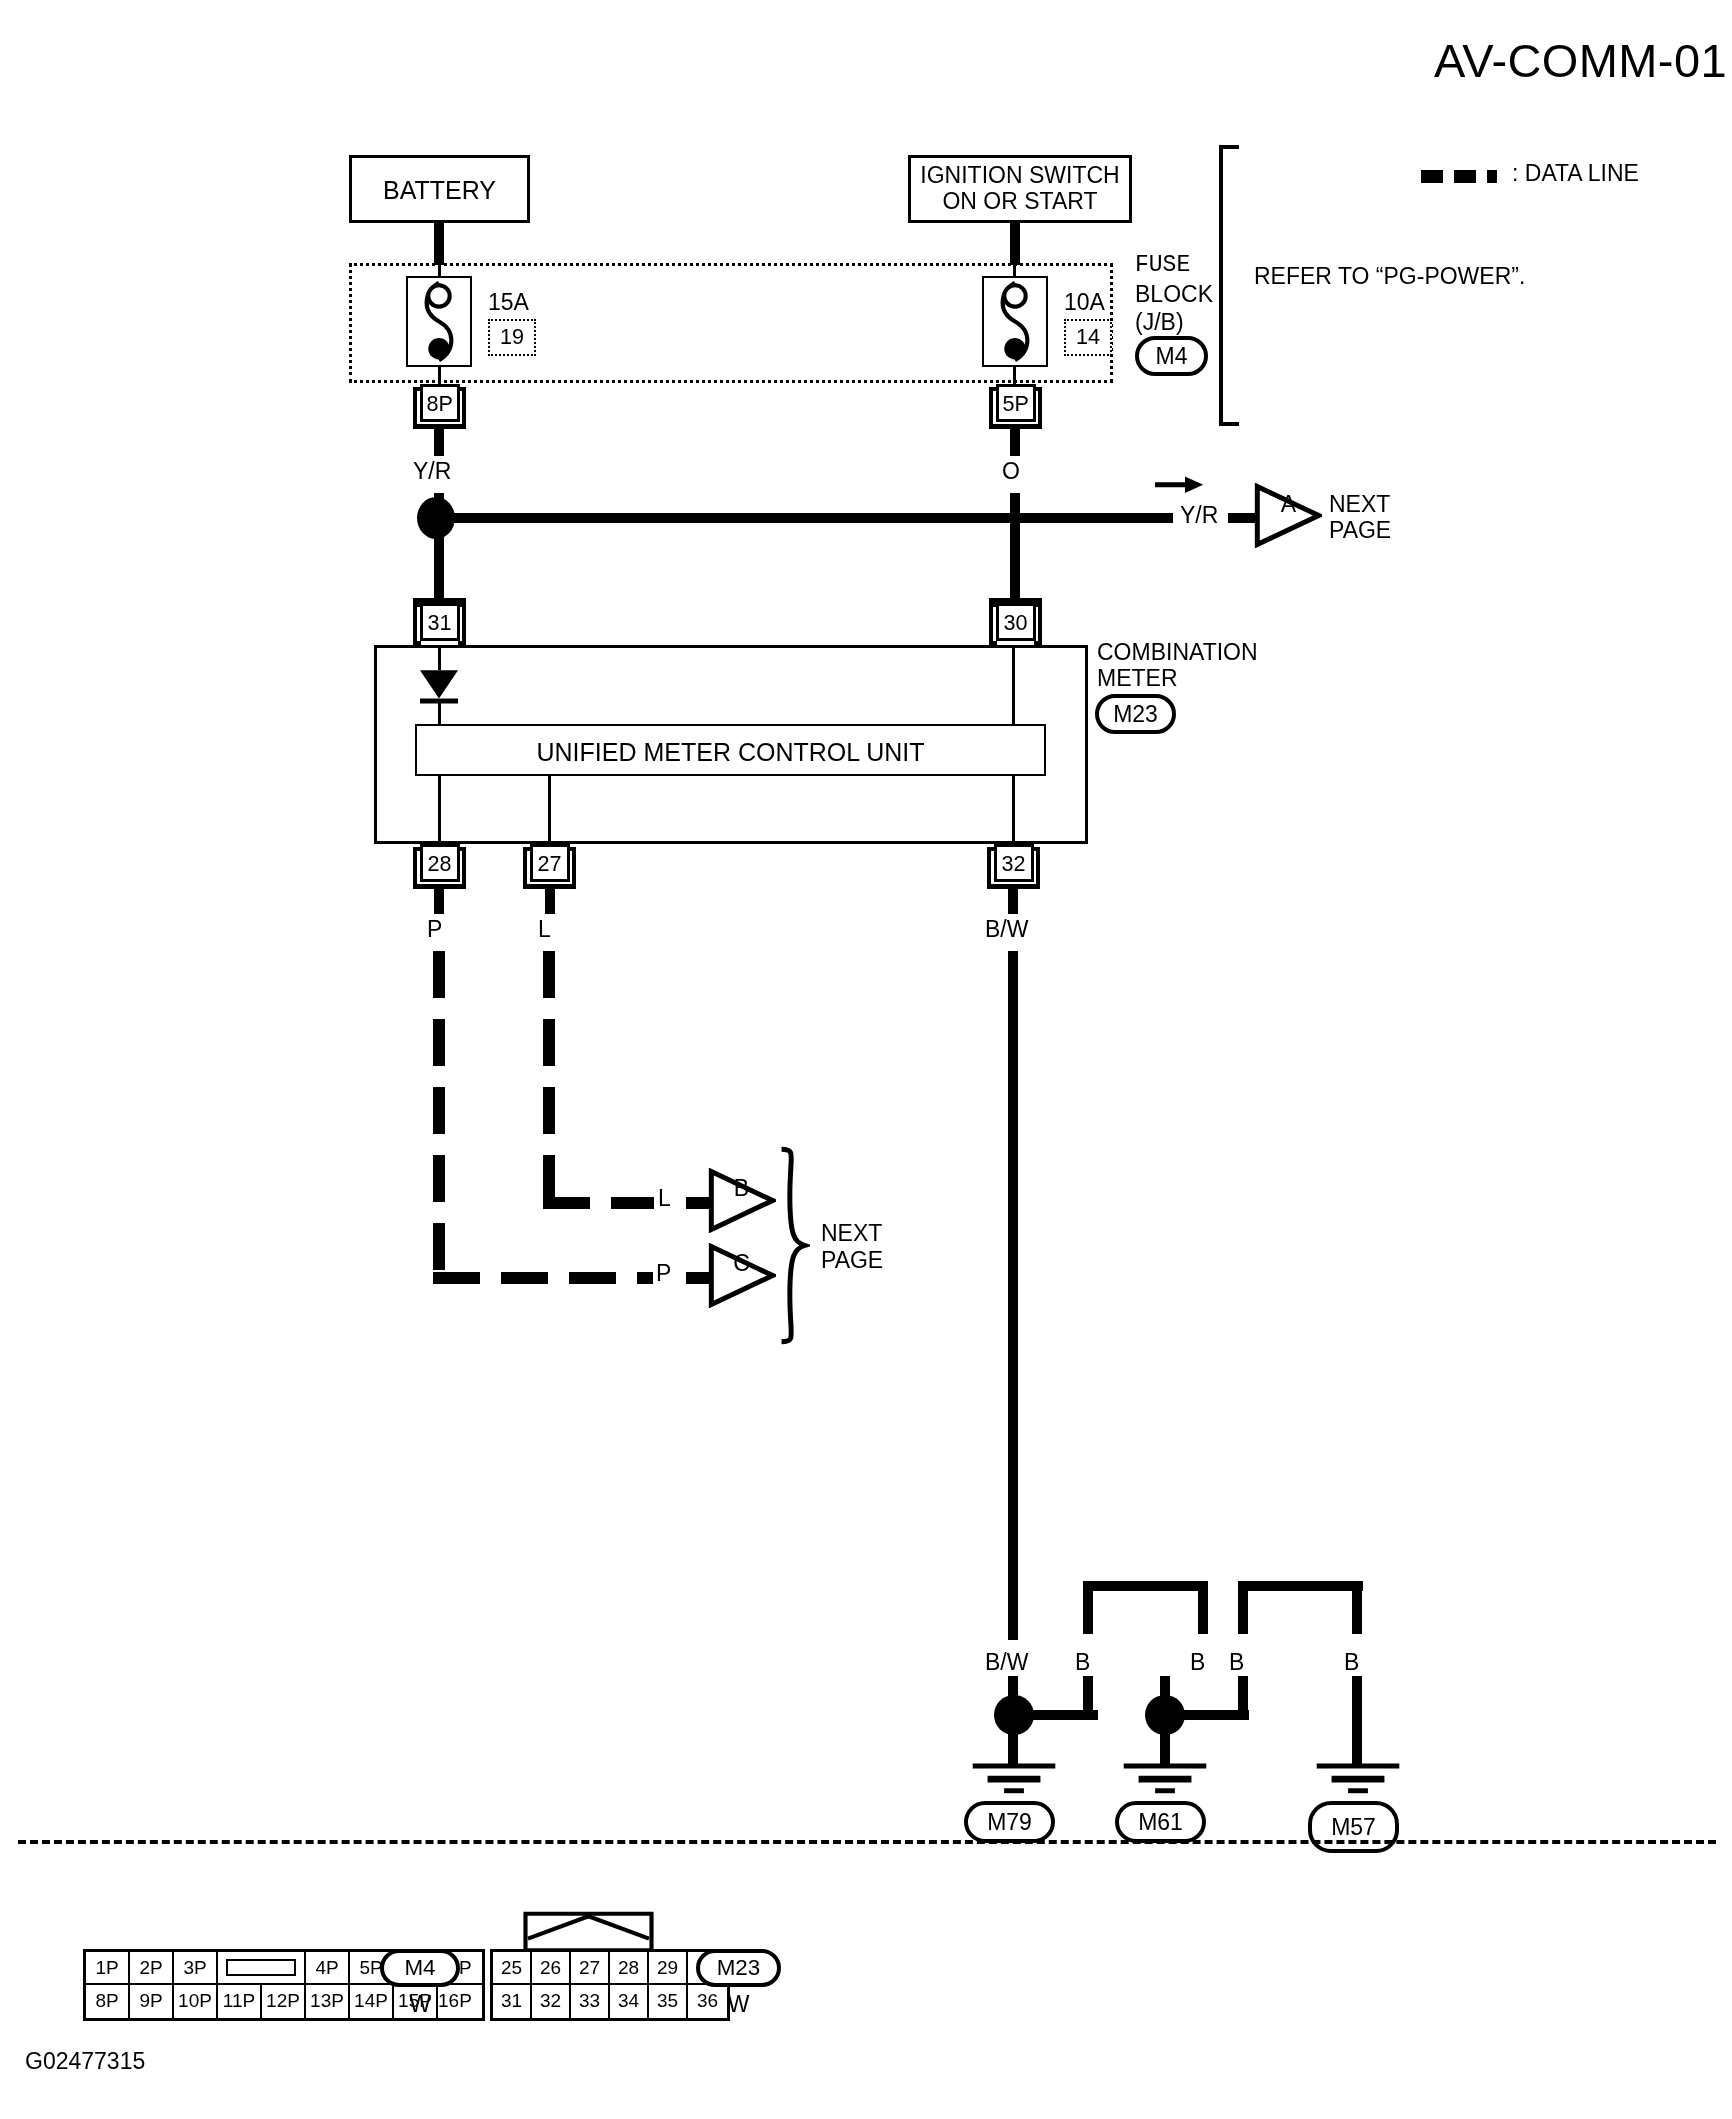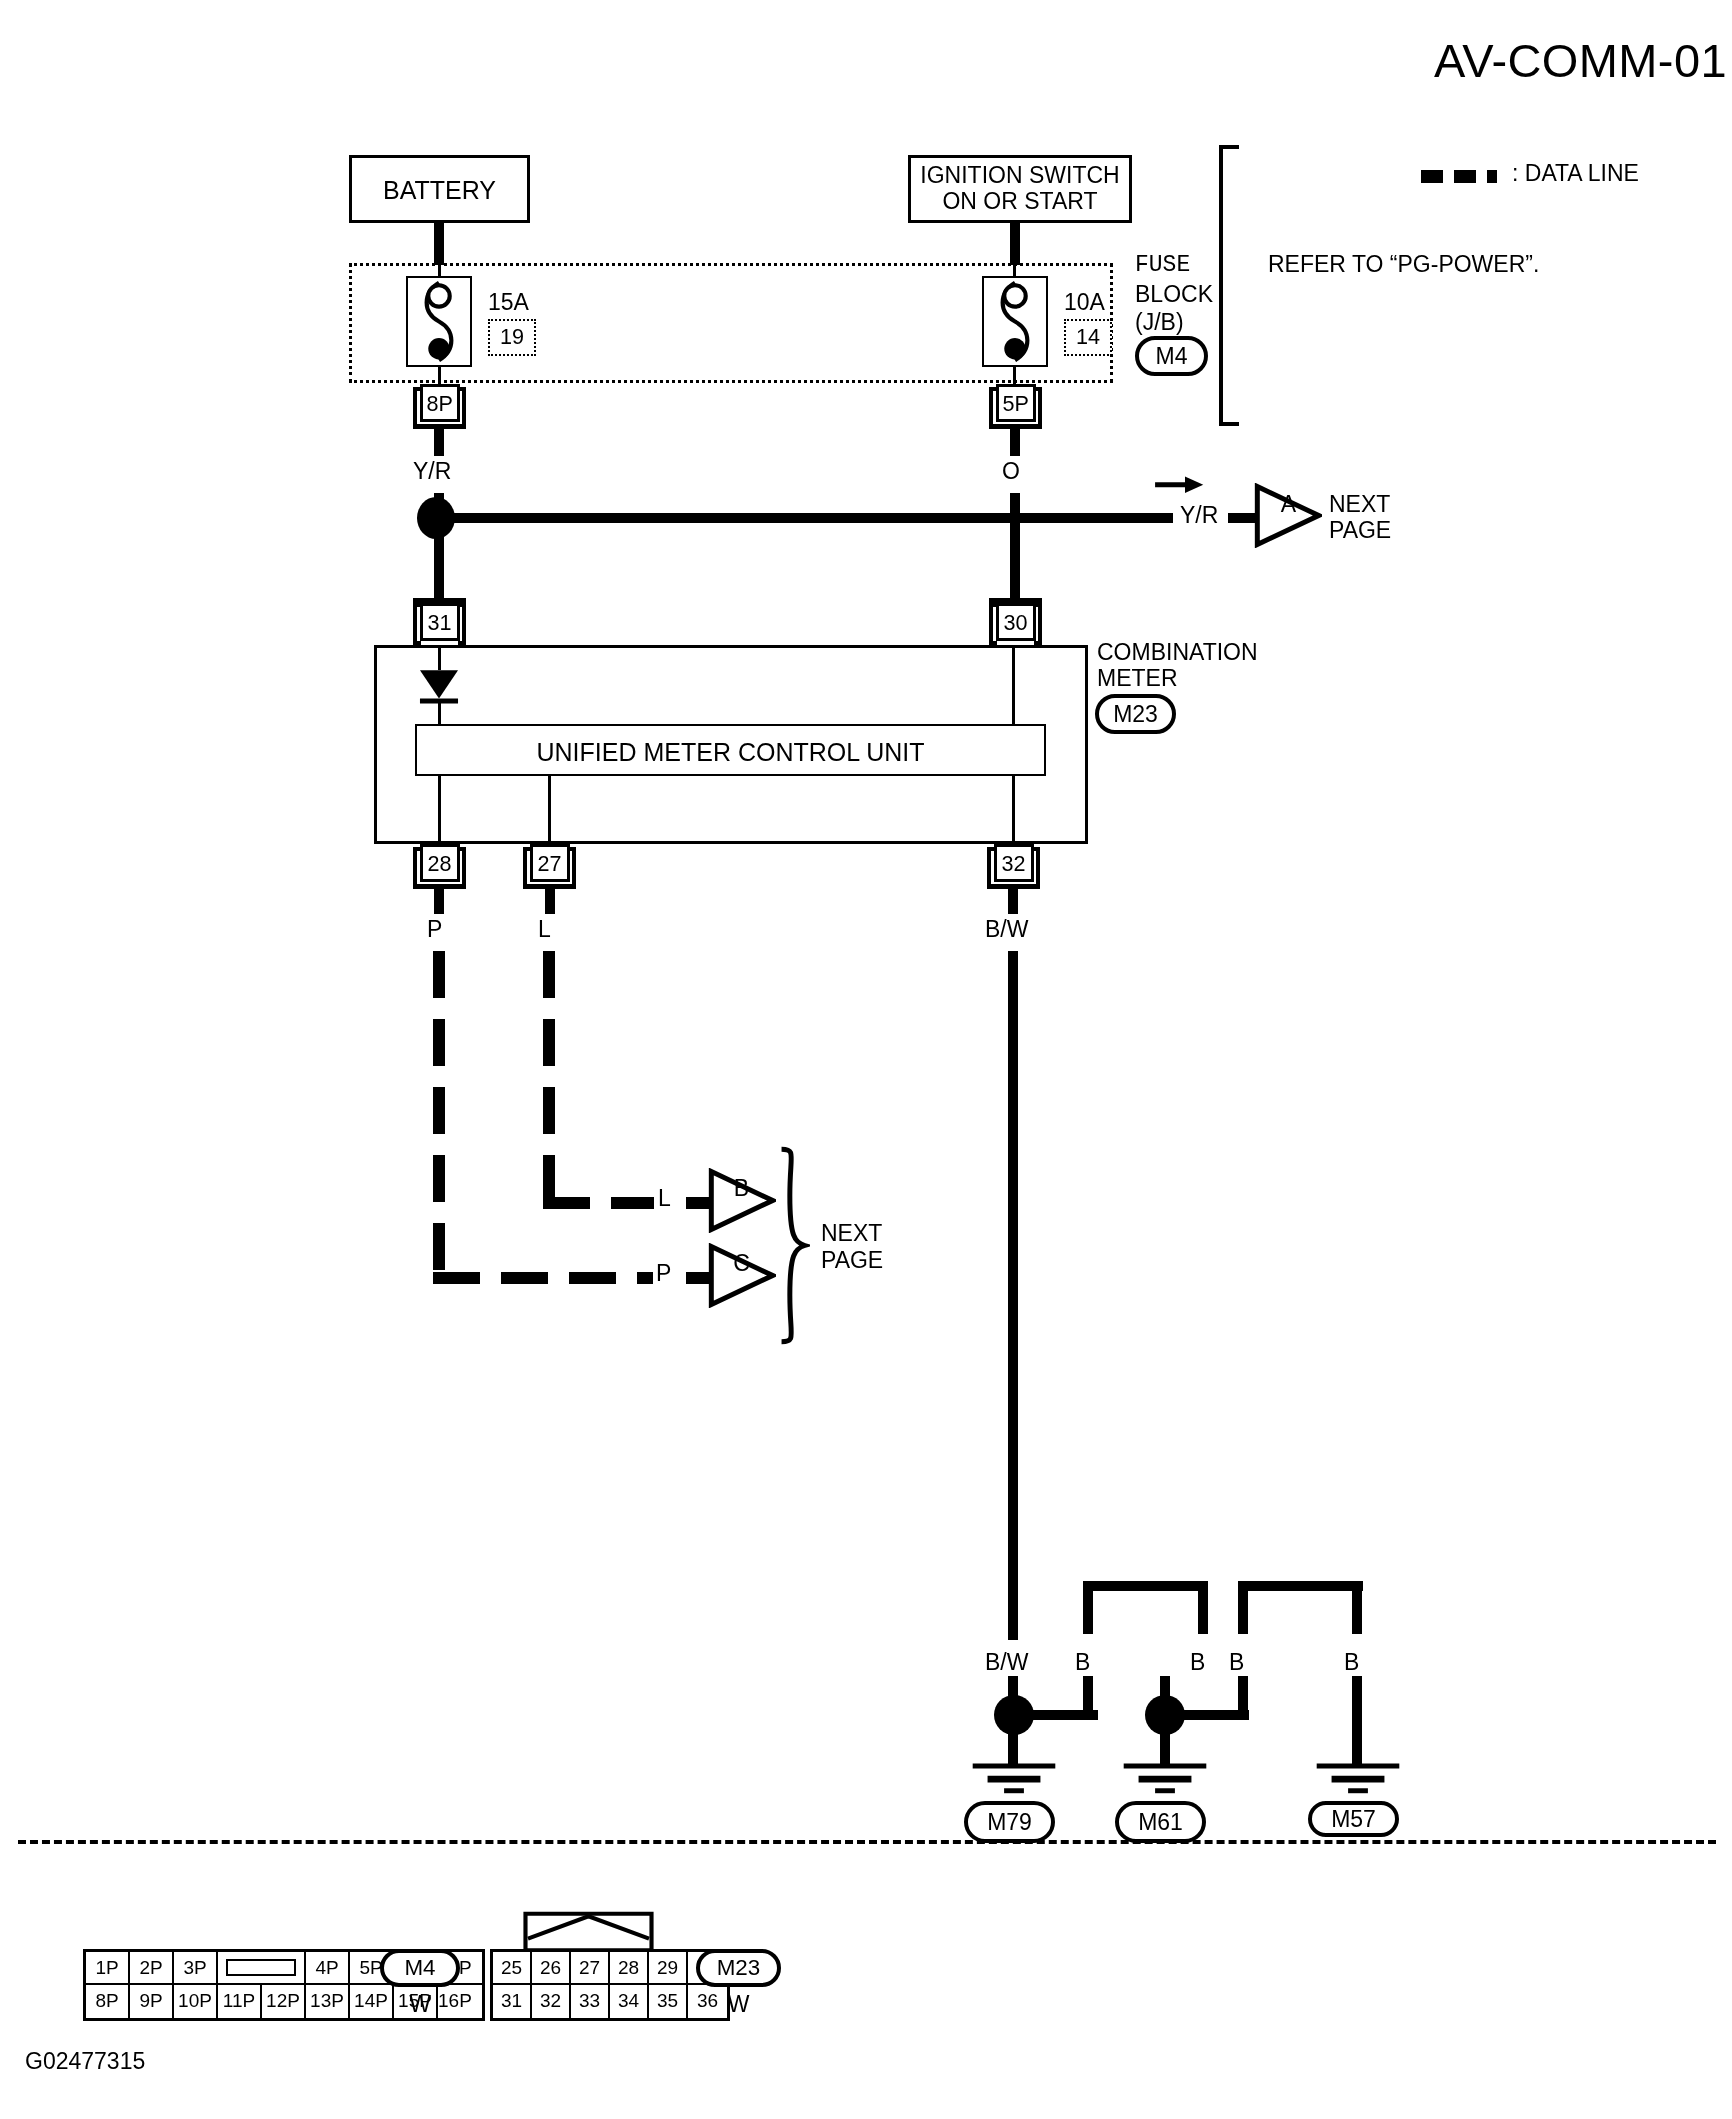--- a/index.html
+++ b/index.html
@@ -244,21 +244,21 @@
   <div class="txt lbl-sm center" style="left:1064px; top:325px; width:48px;">14</div>
 
   <div class="txt lbl-md" style="left:1135px; top:253px;font-family:Liberation Mono, monospace;">FUSE</div>
   <div class="txt lbl-md" style="left:1135px; top:282px;">BLOCK</div>
   <div class="txt lbl-md" style="left:1135px; top:310px;">(J/B)</div>
   <div class="pill" style="left:1135px; top:336px; width:73px; height:40px;">
     <span>M4</span>
   </div>
 
   <div class="sqbracket" style="left:1219px; top:145px; width:20px; height:281px; border-left:4.2px solid #000; border-right:none;"></div>
-  <div class="txt lbl-md" style="left:1254px; top:252px;margin-left:14px;">REFER TO “PG-POWER”.</div>
+  <div class="txt lbl-md" style="left:1254px; top:264px;">REFER TO “PG-POWER”.</div>
 
   <div class="conn" style="left:413px; top:384px;">
     <div class="br-l"></div>
     <div class="br-r"></div>
     <div class="cbox">8P</div>
     <div class="bbar"></div>
   </div>
   <div class="wire-v" style="left:434px; top:429px; height:26.6px;"></div>
   <div class="txt lbl-md" style="left:413px; top:459px;">Y/R</div>
   <div class="wire-v" style="left:434px; top:493px; height:28px;"></div>
@@ -445,21 +445,21 @@
   </div>
 
   <div class="wire-v" style="left:1352px; top:1676px; height:88px;"></div>
   <div class="gnd" style="left:1308px; top:1761px;">
     <svg width="100" height="38" viewBox="0 0 120 46">
       <path d="M10 6 L110 6" stroke="#000" stroke-width="6"></path>
       <path d="M28 22 L92 22" stroke="#000" stroke-width="8"></path>
       <path d="M48 36 L72 36" stroke="#000" stroke-width="6"></path>
     </svg>
   </div>
-  <div class="pill" style="left:1308px; top:1801px; width:91px; height:36px;">
+  <div class="pill" style="left:1308px; top:1801px; width:91px; height:52px;">
     <span>M57</span>
   </div>
 
   <div class="sep-line" style="left:18.3px; top:1840px; width:1698px;"></div>
 
   <div class="cgrid" style="left:83px; top:1949px;">
     <div class="row">
       <div class="cell" style="width:44px;">1P</div>
       <div class="cell" style="width:44px;">2P</div>
       <div class="cell" style="width:44px;">3P</div>

